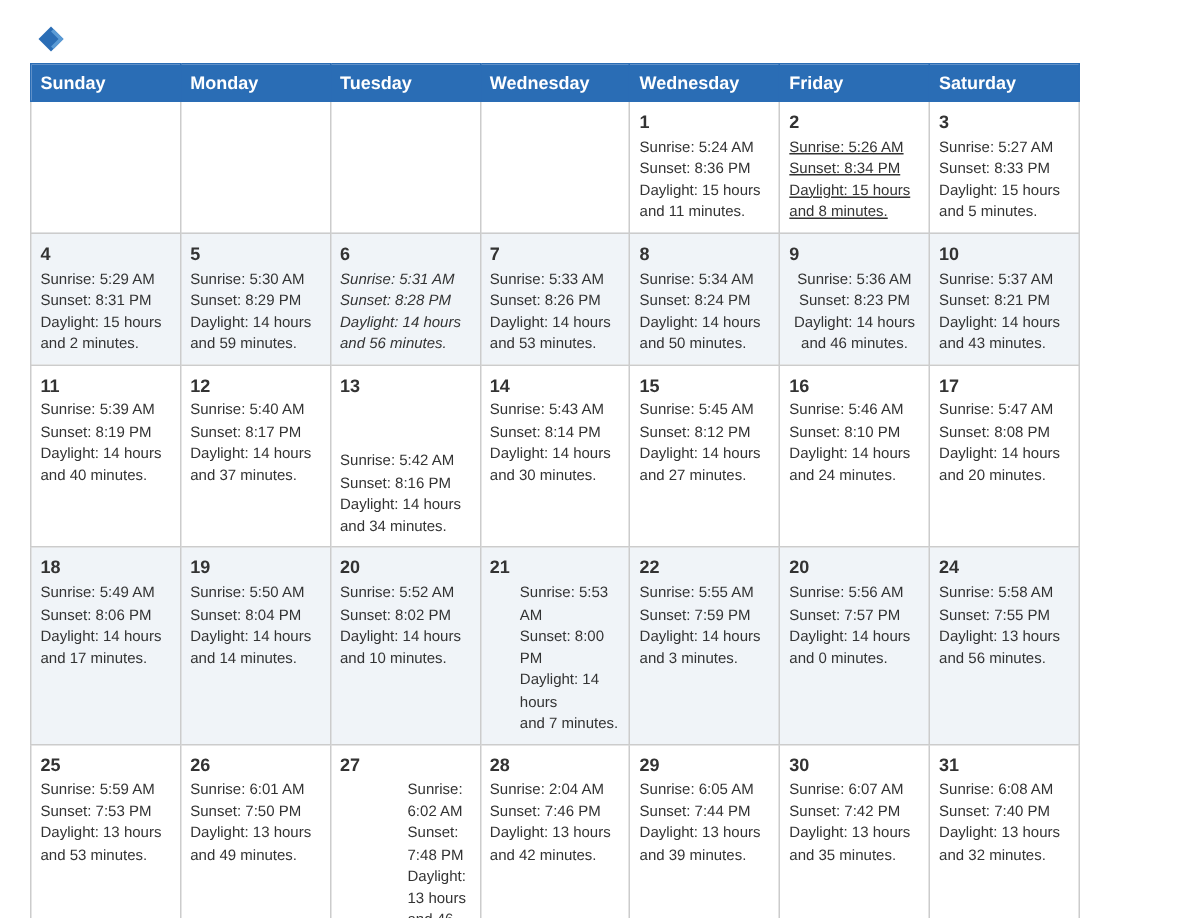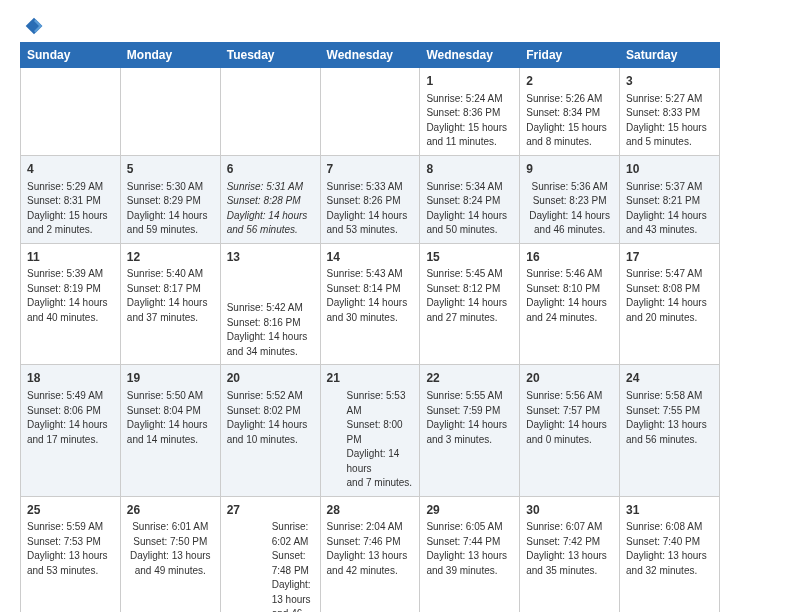--- a/index.html
+++ b/index.html
@@ -146,21 +146,21 @@
           <td class="empty-cell"></td>
           <td>
             <span class="day-number">1</span>
             <div class="day-info" style="white-space: pre-line;">Sunrise: 5:24 AM
 Sunset: 8:36 PM
 Daylight: 15 hours
 and 11 minutes.</div>
           </td>
           <td>
             <span class="day-number">2</span>
-            <div class="day-info" style="white-space: pre-line;">Sunrise: 5:26 AM
+            <div class="day-info" style="white-space: pre-line; text-decoration: underline;">Sunrise: 5:26 AM
 Sunset: 8:34 PM
 Daylight: 15 hours
 and 8 minutes.</div>
           </td>
           <td>
             <span class="day-number">3</span>
             <div class="day-info" style="white-space: pre-line;">Sunrise: 5:27 AM
 Sunset: 8:33 PM
 Daylight: 15 hours
 and 5 minutes.</div>
@@ -322,21 +322,21 @@
         <tr>
           <td>
             <span class="day-number">25</span>
             <div class="day-info" style="white-space: pre-line;">Sunrise: 5:59 AM
 Sunset: 7:53 PM
 Daylight: 13 hours
 and 53 minutes.</div>
           </td>
           <td>
             <span class="day-number">26</span>
-            <div class="day-info" style="white-space: pre-line; text-align: center;">Sunrise: 6:01 AM
+            <div class="day-info" style="white-space: pre-line;">Sunrise: 6:01 AM
 Sunset: 7:50 PM
 Daylight: 13 hours
 and 49 minutes.</div>
           </td>
           <td>
             <span class="day-number">27</span>
             <div class="day-info" style="white-space: pre-line; margin-left: 45px;">Sunrise: 6:02 AM
 Sunset: 7:48 PM
 Daylight: 13 hours
 and 46 minutes.</div>

